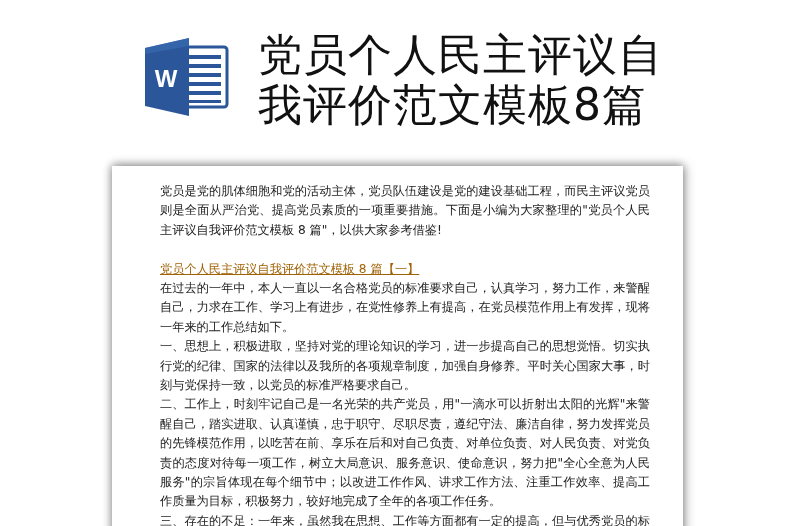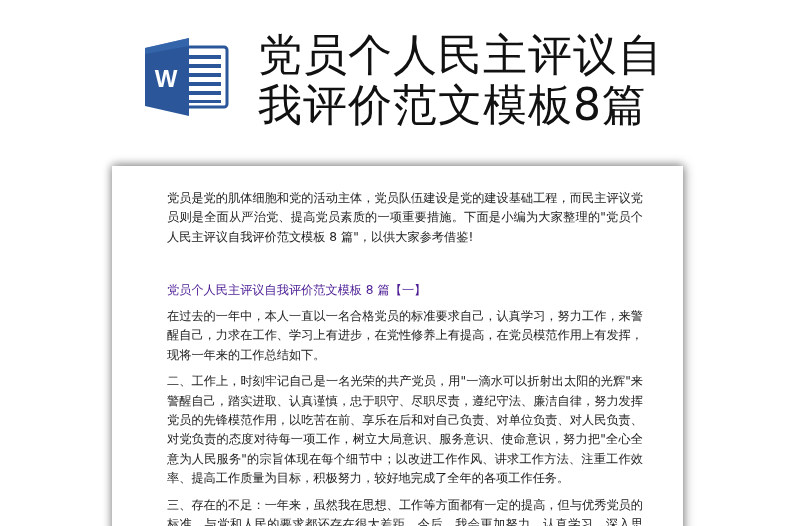--- a/index.html
+++ b/index.html
@@ -41,25 +41,25 @@
     }
     .page-content {
       position: absolute;
       left: 48px; top: 16px;
       width: 490px;
       font-size: 12.2px;
       line-height: 19.4px;
       color: #222222;
     }
     .page-content p {
-      margin: 7px;
+      margin: 0;
       text-align: justify;
     }
     .gap { height: 19.4px; }
-    .section-heading { color: #4c1d95; }
+    .section-heading { color: #a16207; text-decoration: underline; }
   </style>
 </head>
 <body>
 
 <div class="header">
   <svg class="word-icon" viewBox="0 0 86 78" xmlns="http://www.w3.org/2000/svg">
 
     <rect x="34" y="9" width="50" height="60" rx="3" ry="3" fill="#ffffff" stroke="#2b579a" stroke-width="3"></rect>
     <g fill="#2b579a">
       <rect x="40" y="17" width="38" height="4"></rect>
@@ -76,16 +76,17 @@
   </svg>
   <h1 class="title">党员个人民主评议自我评价范文模板8篇</h1>
 </div>
 
 <div class="page">
   <div class="page-content">
     <p>党员是党的肌体细胞和党的活动主体，党员队伍建设是党的建设基础工程，而民主评议党员则是全面从严治党、提高党员素质的一项重要措施。下面是小编为大家整理的"党员个人民主评议自我评价范文模板 8 篇"，以供大家参考借鉴!</p>
     <div class="gap"></div>
     <p class="section-heading">党员个人民主评议自我评价范文模板 8 篇【一】</p>
     <p>在过去的一年中，本人一直以一名合格党员的标准要求自己，认真学习，努力工作，来警醒自己，力求在工作、学习上有进步，在党性修养上有提高，在党员模范作用上有发挥，现将一年来的工作总结如下。</p>
+    <p>一、思想上，积极进取，坚持对党的理论知识的学习，进一步提高自己的思想觉悟。切实执行党的纪律、国家的法律以及我所的各项规章制度，加强自身修养。平时关心国家大事，时刻与党保持一致，以党员的标准严格要求自己。</p>
     <p>二、工作上，时刻牢记自己是一名光荣的共产党员，用"一滴水可以折射出太阳的光辉"来警醒自己，踏实进取、认真谨慎，忠于职守、尽职尽责，遵纪守法、廉洁自律，努力发挥党员的先锋模范作用，以吃苦在前、享乐在后和对自己负责、对单位负责、对人民负责、对党负责的态度对待每一项工作，树立大局意识、服务意识、使命意识，努力把"全心全意为人民服务"的宗旨体现在每个细节中；以改进工作作风、讲求工作方法、注重工作效率、提高工作质量为目标，积极努力，较好地完成了全年的各项工作任务。</p>
     <p>三、存在的不足：一年来，虽然我在思想、工作等方面都有一定的提高，但与优秀党员的标准、与党和人民的要求都还存在很大差距，今后，我会更加努力，认真学习，深入思考，勤奋工作。</p>
   </div>
 </div>
 
 </body></html>

